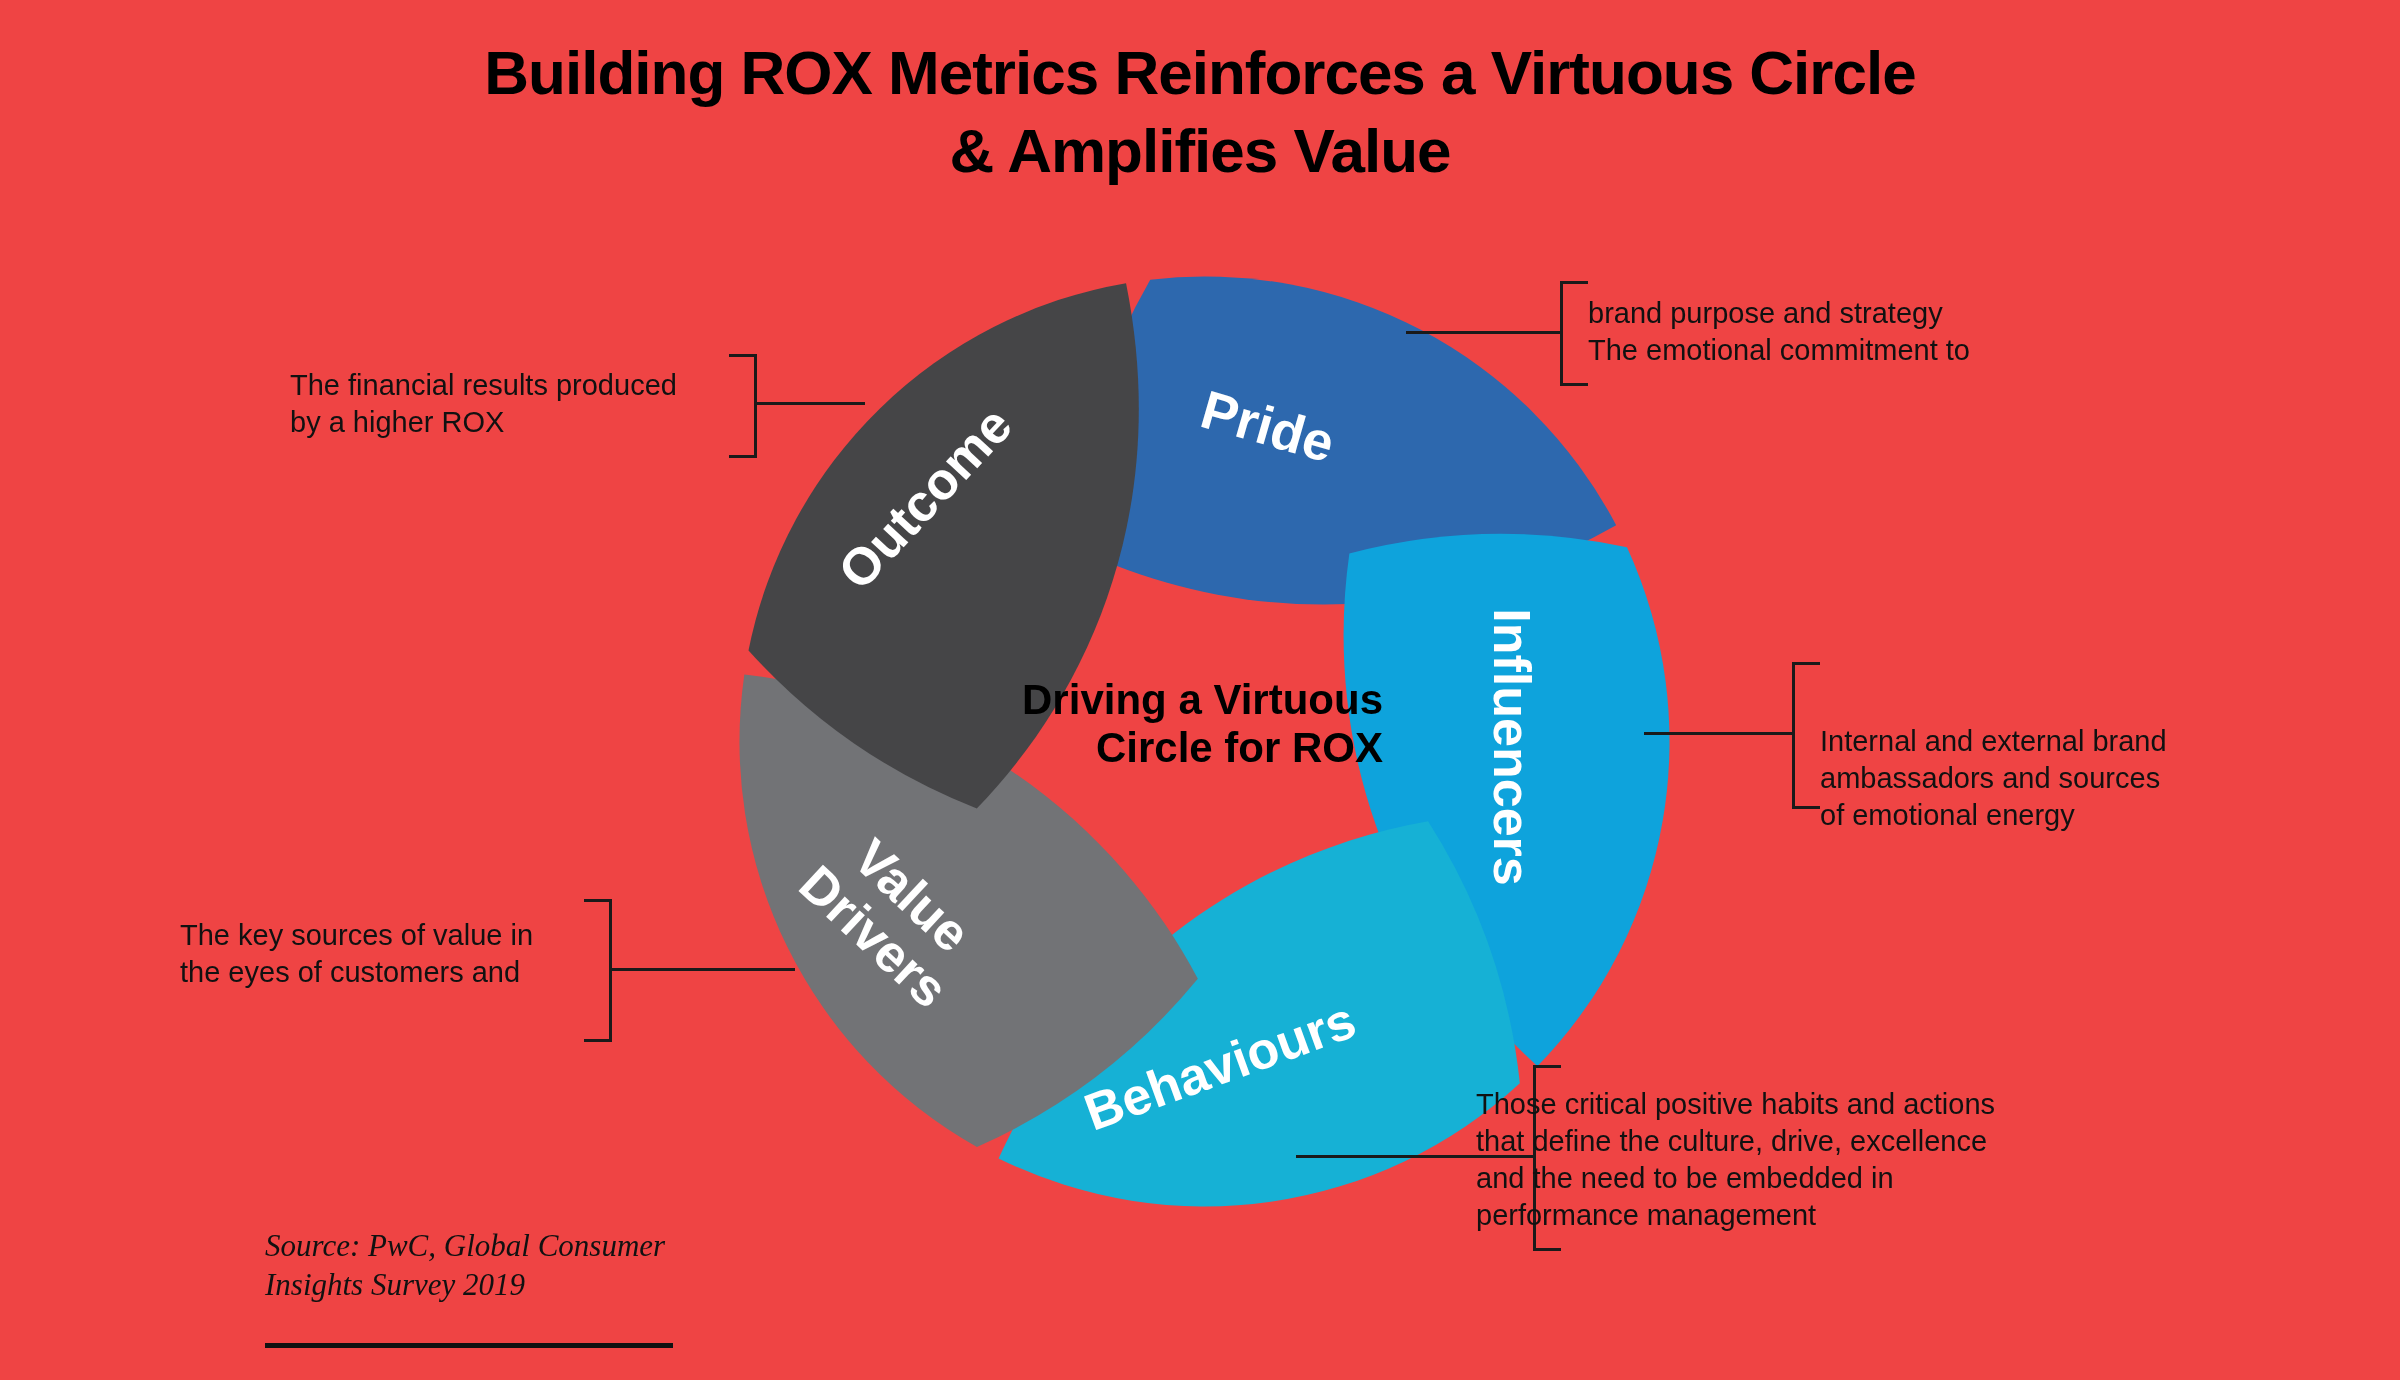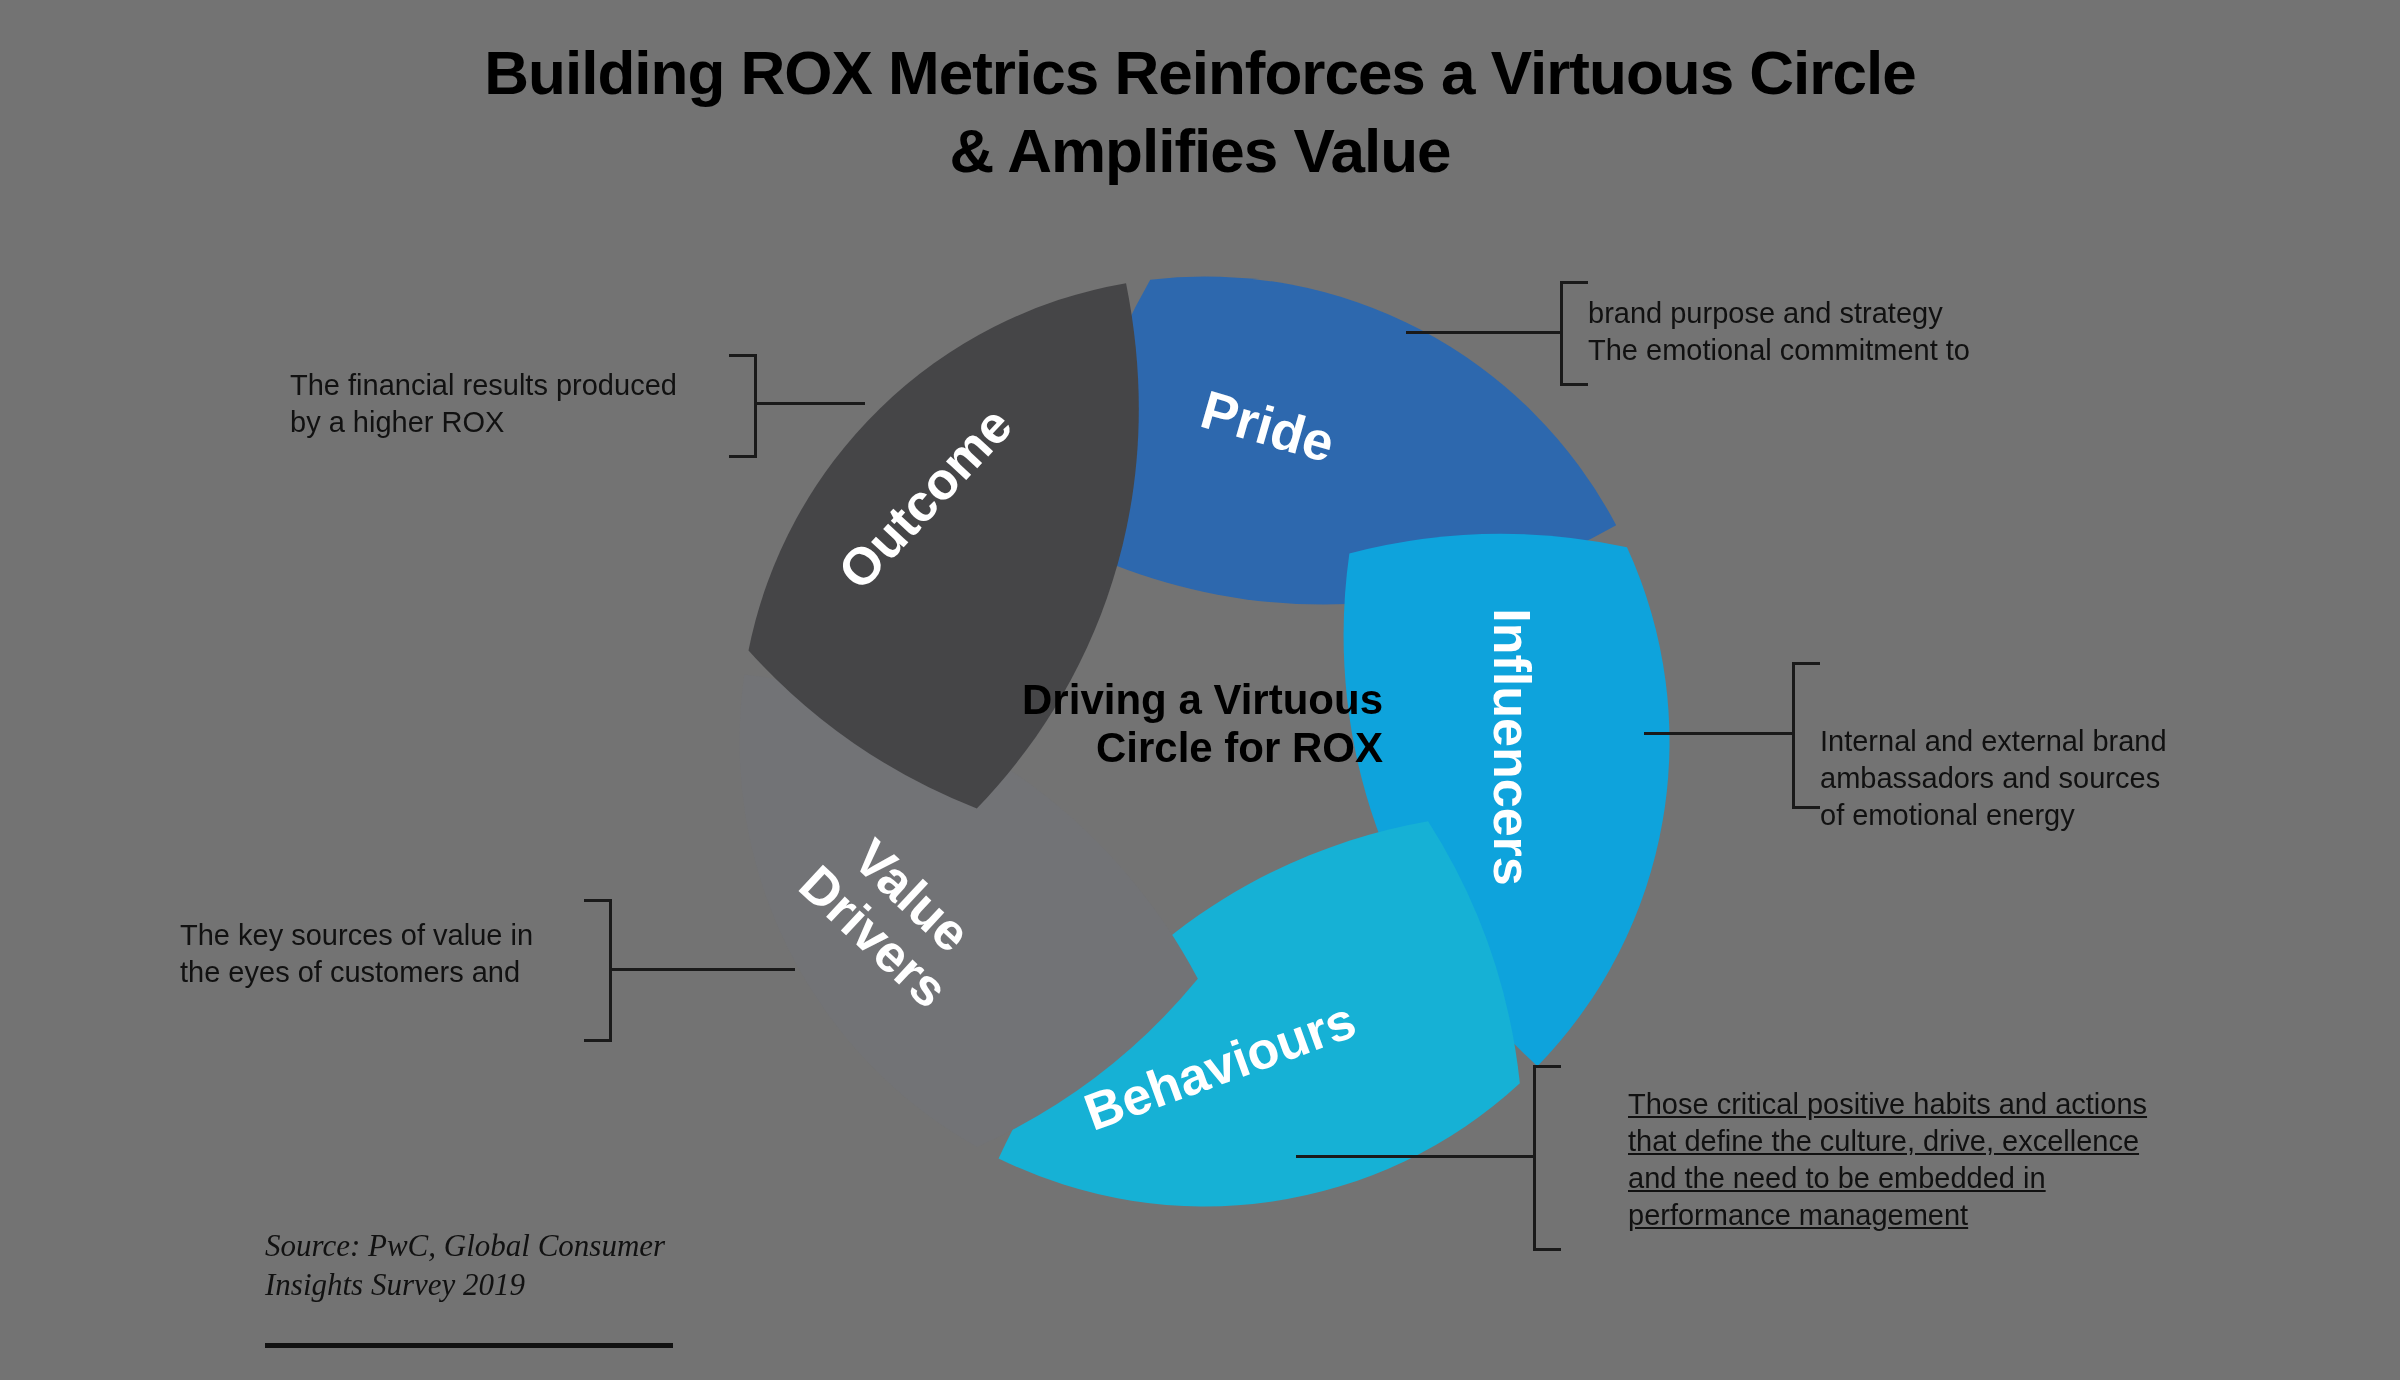--- a/index.html
+++ b/index.html
@@ -1,17 +1,17 @@
 <!DOCTYPE html>
 <html><head>
 <meta charset="utf-8">
 <style>
   html,body{margin:0;padding:0;background:#fff;}
   body{width:2400px;height:1380px;font-family:"Liberation Sans",sans-serif;}
-  .canvas{position:relative;width:2400px;height:1380px;background:#737373;overflow:hidden;}
+  .canvas{position:relative;width:2400px;height:1380px;background:#ef4444;overflow:hidden;}
 
   .title{position:absolute;left:0;top:34px;width:2400px;text-align:center;
          font-size:62px;font-weight:bold;line-height:78px;color:#000;letter-spacing:-1px;}
 
   .diagram-svg{position:absolute;left:693px;top:230px;width:1023px;height:1023px;}
 
   .blade-label{position:absolute;color:#fff;font-weight:bold;white-space:nowrap;
                transform:translate(-50%,-50%);text-align:center;}
   .lbl-pride{left:1268px;top:426px;font-size:54px;transform:translate(-50%,-50%) rotate(16deg);}
   .lbl-influencers{left:1512px;top:747px;font-size:52px;transform:translate(-50%,-50%) rotate(90deg);}
@@ -88,21 +88,21 @@
   <div class="connector" style="left:1644px;top:732px;width:148px;"></div>
   <div class="bracket open-right" style="left:1792px;top:662px;height:147px;"></div>
   <div class="callout-text" style="left:1820px;top:680px;width:560px;margin-top:43px;">
     <div>Internal and external brand</div>
     <div>ambassadors and sources</div>
     <div>of emotional energy</div>
   </div>
 
   <div class="connector" style="left:1296px;top:1155px;width:237px;"></div>
   <div class="bracket open-right" style="left:1533px;top:1065px;height:186px;"></div>
-  <div class="callout-text" style="left:1628px;top:1086px;width:680px;text-decoration:underline;">
+  <div class="callout-text" style="left:1476px;top:1086px;width:680px;">
     <div>Those critical positive habits and actions</div>
     <div>that define the culture, drive, excellence</div>
     <div>and the need to be embedded in</div>
     <div>performance management</div>
   </div>
 
   <div class="callout-text align-r" style="left:180px;top:917px;width:405px;">
     <div>The key sources of value in</div>
     <div>the eyes of customers and</div>
   </div>

